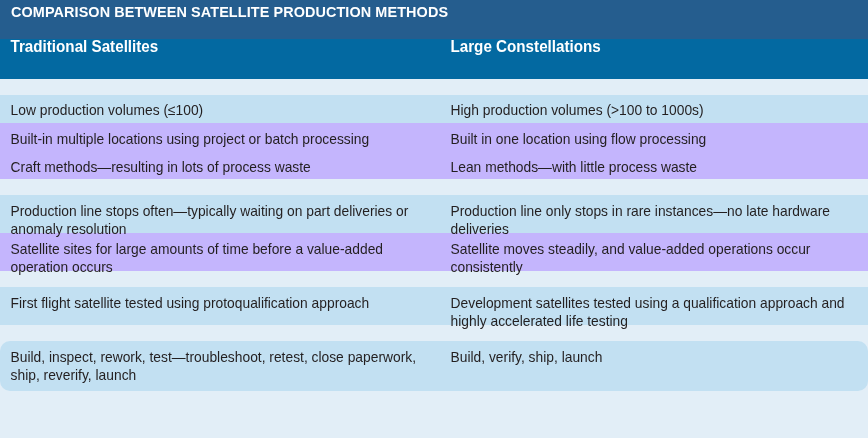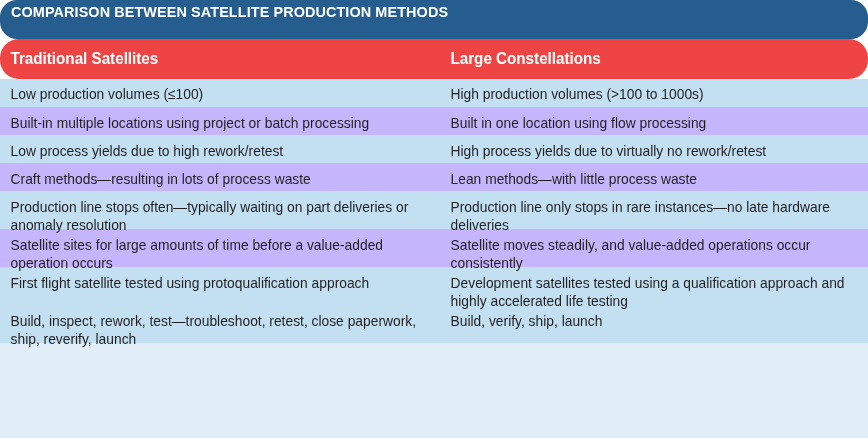--- a/index.html
+++ b/index.html
@@ -26,42 +26,40 @@
 
   
   .title-bar {
     background: #255d8e;
     height: 39px;
     flex: 0 0 39px;
     display: flex;
     align-items: center;
     padding: 0 0 16px 11px;
     box-sizing: border-box;
-    border-radius: 17px;
   }
   .title-text {
     color: #ffffff;
     font-size: 15.5px;
     font-weight: bold;
     letter-spacing: 0.1px;
     line-height: 1;
     transform: scaleX(0.93);
     transform-origin: left center;
     white-space: nowrap;
   }
 
   
   .col-header {
-    background: #ef4444;
+    background: #0369a1;
     height: 40px;
     flex: 0 0 40px;
     display: flex;
-    align-items: center;
+    align-items: flex-start;
     box-sizing: border-box;
-    border-radius: 19px;
   }
   .col-header .cell {
     color: #ffffff;
     font-size: 16px;
     font-weight: bold;
     line-height: 1;
     white-space: nowrap;
     transform: scaleX(0.95);
     transform-origin: left center;
   }
@@ -84,37 +82,37 @@
     display: flex;
     flex-direction: column;
     background: #e2eef7;
   }
   .row {
     display: flex;
     align-items: flex-start;
     box-sizing: border-box;
     width: 100%;
   }
-  .row.shade-a { background: #c2e0f2; }
+  .row.shade-a { background: #c2e0f2; margin-top: 16px; }
   .row.shade-b { background: #c4b5fd; }
 
   .row .cell {
     box-sizing: border-box;
     padding-top: 7px;
     padding-bottom: 6px;
     color: #231f20;
     font-size: 14.4px;
     line-height: 17.5px;
     transform: scaleX(0.96);
     transform-origin: left top;
   }
 
   .row.h1 { height: 28px; }
   .row.h2 { height: 38px; }
-  .row.h-last { height: 38px; }
+  .row.h-last { height: 50px; border-radius: 10px; }
 
   
   .row + .row { border-top: 1px solid rgba(255,255,255,0.0); }
 </style>
 </head>
 <body>
 
 <div id="table-figure">
 
   <div class="title-bar">
@@ -131,24 +129,20 @@
     <div class="row shade-a h1">
       <div class="cell cell-left">Low production volumes (≤100)</div>
       <div class="cell cell-right">High production volumes (&gt;100 to 1000s)</div>
     </div>
 
     <div class="row shade-b h1">
       <div class="cell cell-left">Built-in multiple locations using project or batch processing</div>
       <div class="cell cell-right">Built in one location using flow processing</div>
     </div>
 
-    <div class="row shade-a h1">
-      <div class="cell cell-left">Low process yields due to high rework/retest</div>
-      <div class="cell cell-right">High process yields due to virtually no rework/retest</div>
-    </div>
 
     <div class="row shade-b h1">
       <div class="cell cell-left">Craft methods—resulting in lots of process waste</div>
       <div class="cell cell-right">Lean methods—with little process waste</div>
     </div>
 
     <div class="row shade-a h2">
       <div class="cell cell-left">Production line stops often—typically waiting on part deliveries or anomaly resolution</div>
       <div class="cell cell-right">Production line only stops in rare instances—no late hardware deliveries</div>
     </div>

